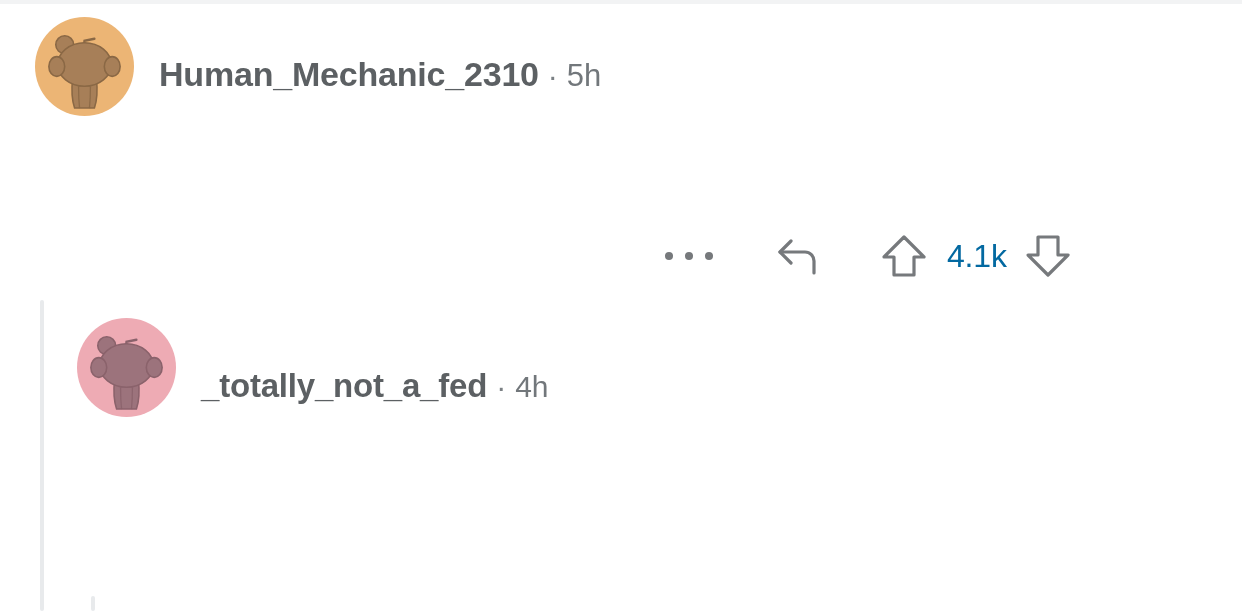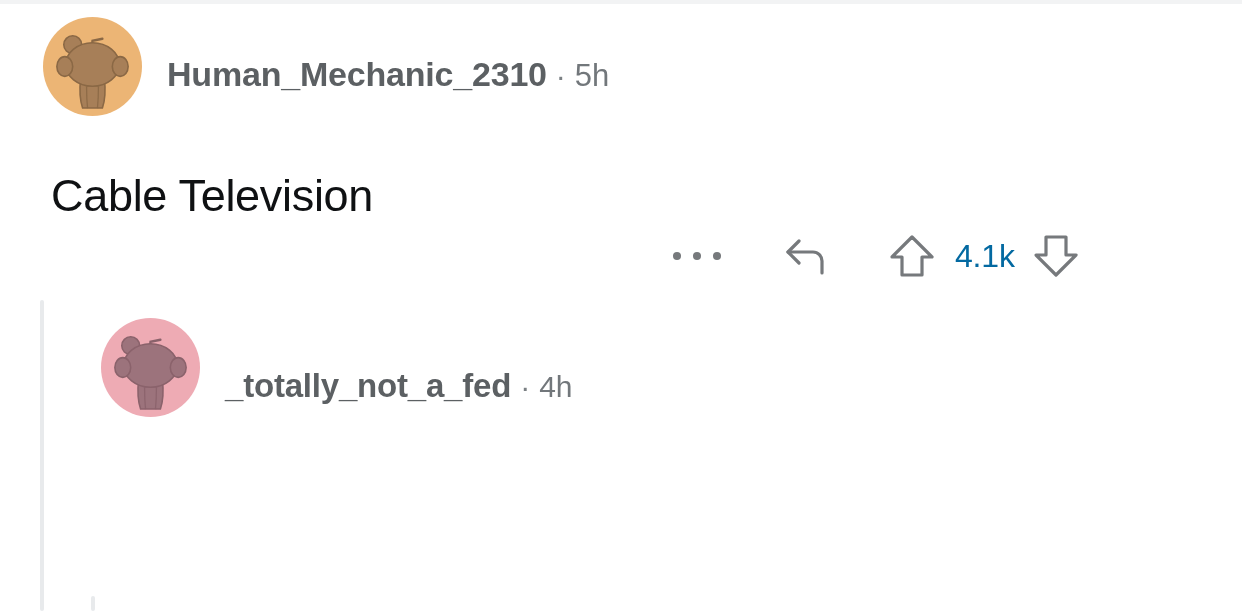--- a/index.html
+++ b/index.html
@@ -31,22 +31,22 @@
     top: 0; left: 0;
     width: 1242px;
     height: 611px;
   }
 
   
   .comment {
     position: absolute;
     box-sizing: border-box;
   }
-  #comment-root { left: 16px;  top: 18px;  width: 1138px; }
-  #comment-reply { left: 0px; top: 318px; width: 1242px; padding-left: 24px; }
+  #comment-root { left: 8px;  top: 18px;  width: 1138px; }
+  #comment-reply { left: 0px; top: 318px; width: 1242px; }
 
   
   .c-header {
     display: flex;
     align-items: center;
     position: relative;
     height: 96px;
   }
   #comment-root .c-header  { padding-left: 27px; }
   #comment-reply .c-header { padding-left: 77px; height: 98px; }
@@ -208,21 +208,20 @@
         </svg>
       </div>
 
       <div class="c-meta">
         <span class="username">Human_Mechanic_2310</span>
         <span class="dot-sep">·</span>
         <span class="timestamp">5h</span>
       </div>
     </div>
 
-    <div class="c-body" id="body-root">Cable Television</div>
 
     <div class="actions" id="actions-root">
 
       <div class="act overflow-btn">
         <i></i>
           <i></i>
           <i></i>
       </div>
 
       <div class="act reply-btn">

